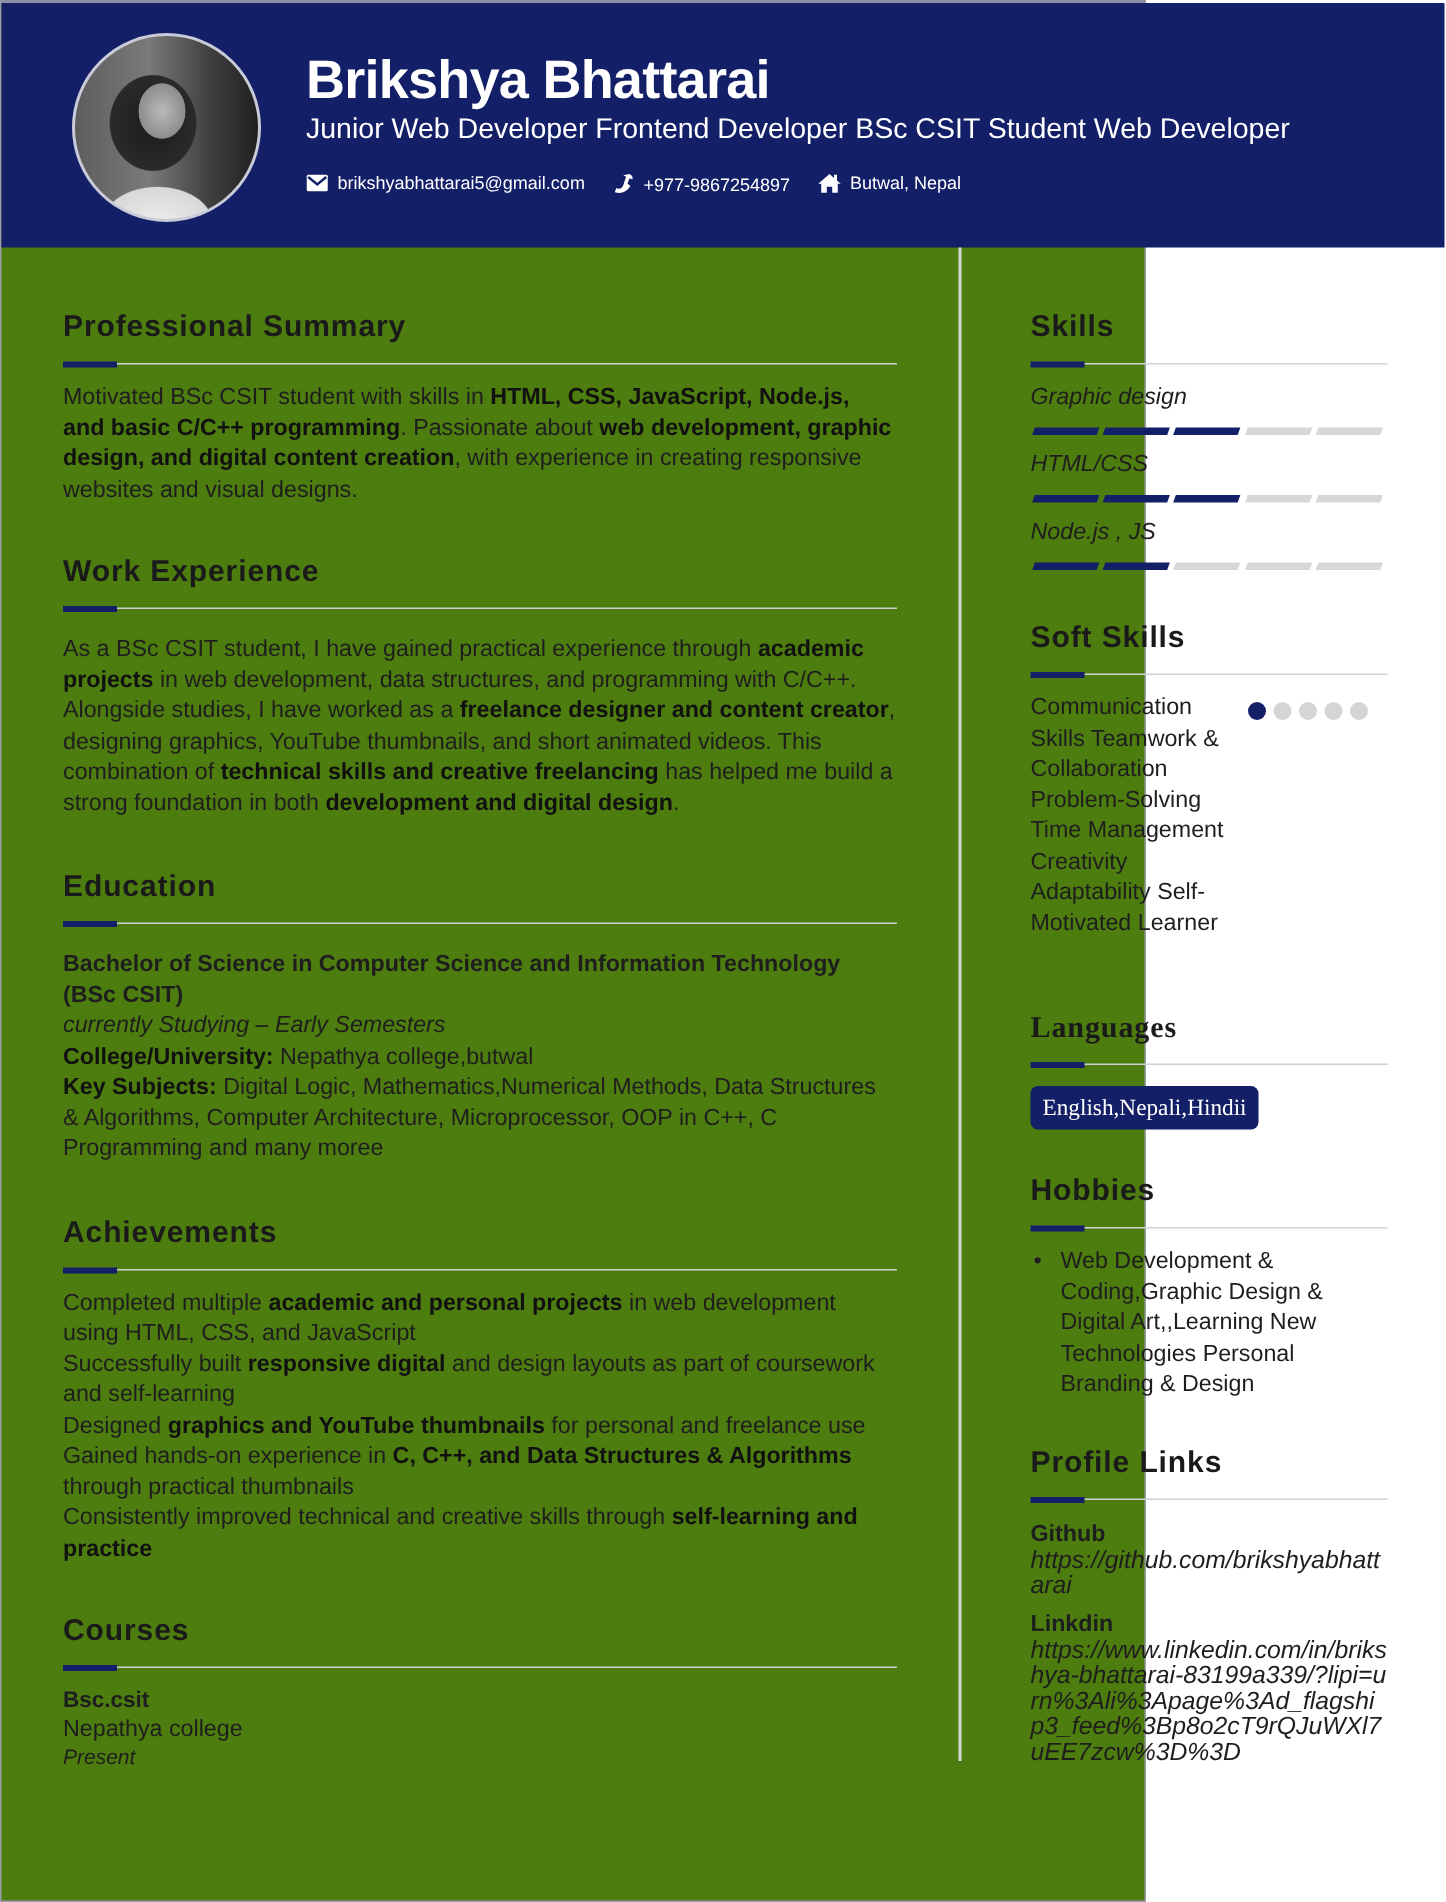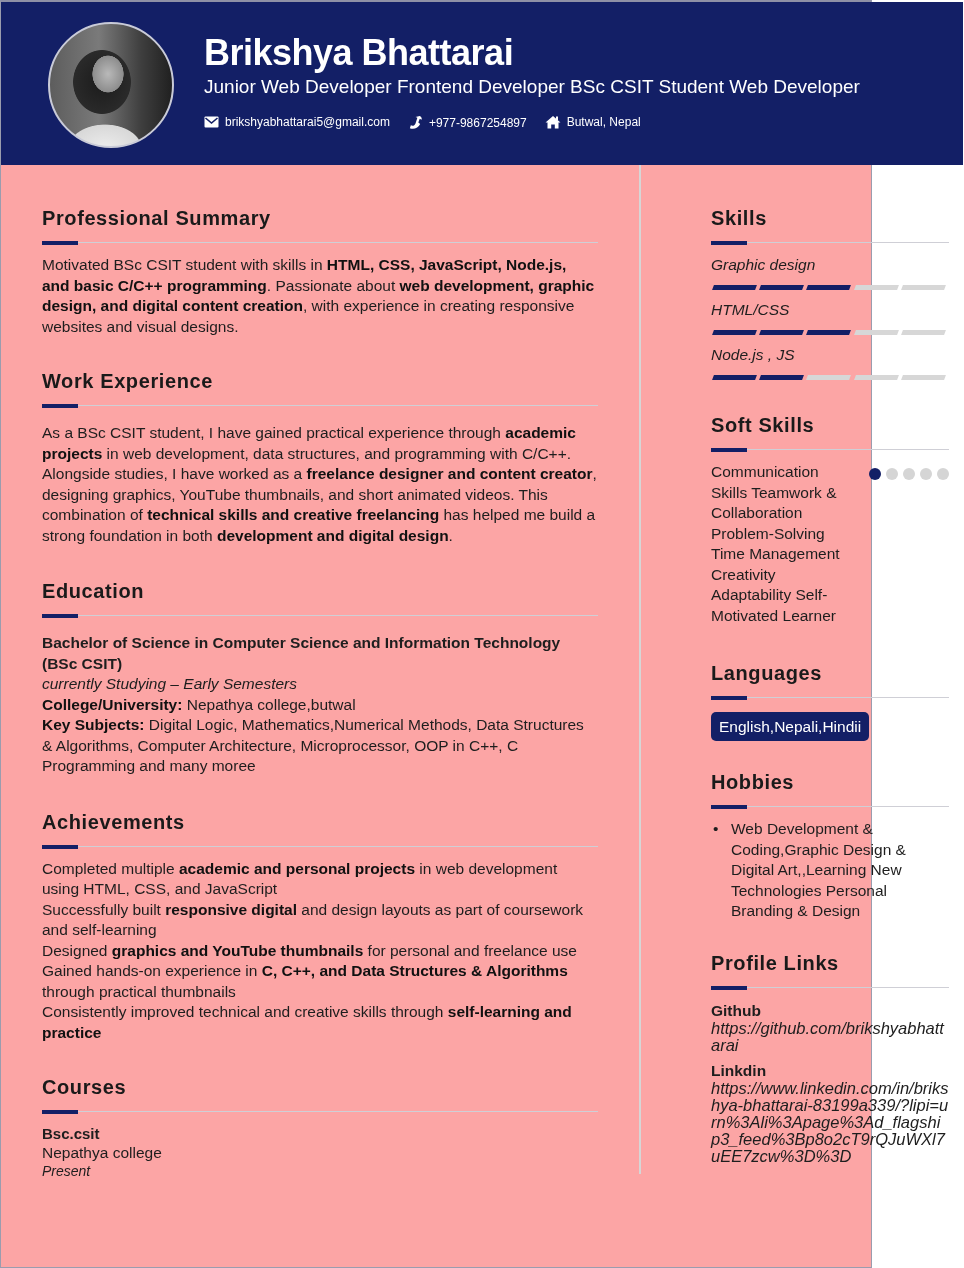--- a/index.html
+++ b/index.html
@@ -1,38 +1,38 @@
 <!DOCTYPE html>
 <html><head>
 <meta charset="utf-8">
 <style>
   * { box-sizing: border-box; margin: 0; padding: 0; }
   html, body { width: 964px; height: 1268px; background: #ffffff; overflow: hidden; }
   body { font-family: "Liberation Sans", sans-serif; color: #1e1e1e; position: relative; }
-  .page { position: absolute; left: 0; top: 0; width: 872px; height: 1268px; border: 1px solid #9a9cae; border-top: 2px solid #8e90a6; background: #fca5a5; }
+  .page { position: absolute; left: 0; top: 0; width: 764px; height: 1268px; border: 1px solid #9a9cae; border-top: 2px solid #8e90a6; background: #4d7c0f; }
 
   
   .header { position: absolute; left: 0; top: 0; width: 962px; height: 163px; background: #131f66; }
   .photo { position: absolute; left: 47px; top: 20px; width: 126px; height: 126px; border-radius: 50%; border: 2px solid #c9cbd8; overflow: hidden;
     background:
       radial-gradient(ellipse 22px 26px at 58px 50px, #b9b9b9 0%, #8d8d8d 70%, transparent 72%),
       radial-gradient(ellipse 38px 42px at 52px 58px, #1b1b1b 0%, #2a2a2a 75%, transparent 77%),
       radial-gradient(ellipse 60px 40px at 55px 125px, #ededed 0%, #d8d8d8 60%, transparent 62%),
       linear-gradient(90deg, #5d5d5d 0%, #7a7a7a 40%, #3e3e3e 75%, #202020 100%);
   }
   .name { position: absolute; left: 203px; top: 30px; font-size: 36px; font-weight: bold; color: #ffffff; letter-spacing: -0.5px; white-space: nowrap; }
   .title { position: absolute; left: 203px; top: 74px; font-size: 19px; color: #ffffff; white-space: nowrap; }
   .contacts { position: absolute; left: 203px; top: 113px; display: flex; align-items: flex-start; color: #fff; font-size: 12px; white-space: nowrap; }
   .contact { display: flex; align-items: center; margin-right: 18px; }
   .contact svg { margin-right: 6px; }
 
   
   .divider { position: absolute; left: 638px; top: 163px; width: 2px; height: 1009px; background: #d6d6d6; }
   .left { position: absolute; left: 41px; top: 205px; width: 556px; }
-  .right { position: absolute; left: 710px; top: 205px; width: 238px; }
+  .right { position: absolute; left: 686px; top: 205px; width: 238px; }
 
   .section-title { font-size: 20px; font-weight: bold; color: #1a1a1a; letter-spacing: 0.6px; height: 26px; }
   .rule { position: relative; height: 4px; margin-top: 8px; }
   .rule::before { content: ""; position: absolute; left: 0; right: 0; top: 1px; height: 1px; background: #cfcfd6; }
   .rule::after { content: ""; position: absolute; left: 0; top: 0; width: 36px; height: 4px; background: #131f66; }
 
   .body-text { font-size: 15.5px; line-height: 20.5px; color: #1e1e1e; margin-top: 10px; }
   .body-text b { font-weight: bold; color: #111; }
 
   .sec-summary { margin-bottom: 0; }
@@ -43,21 +43,21 @@
   .course-name { font-weight: bold; font-size: 15px; }
   .course-date { font-size: 14px; }
 
   
   .skill { margin-top: 10px; }
   .skill-name { font-size: 15.5px; line-height: 20px; height: 20px; font-style: italic; }
   .skill-bars { display: flex; margin-top: 10px; height: 5px; padding-left: 2px; }
   .skill-bar { width: 44px; height: 5px; margin-right: 4px; background: #d7d7d7; transform: skewX(-20deg); }
   .skill-bar.on { background: #131f66; }
 
-  .soft-wrap { display: flex; justify-content: space-between; margin-top: 10px; }
+  .soft-wrap { display: flex; justify-content: flex-start; margin-top: 10px; }
   .soft-text { font-size: 15.5px; line-height: 20.5px; width: 140px; }
   .dots { display: flex; margin-top: 6px; }
   .dot { width: 12px; height: 12px; border-radius: 50%; background: #d5d5d5; margin-left: 5px; }
   .dot.on { background: #131f66; }
 
   .badge { display: inline-block; margin-top: 12px; background: #131f66; color: #fff; font-size: 15.5px; padding: 5px 8px; border-radius: 5px; line-height: 19px; }
 
   .hobbies { margin-top: 10px; padding-left: 20px; font-size: 15.5px; line-height: 20.5px; }
   .hobbies li { list-style: none; position: relative; }
   .hobbies li::before { content: "•"; position: absolute; left: -18px; top: 0; }
@@ -195,21 +195,21 @@
         <div class="dots" id="soft-dots">
             <div class="dot on"></div>
             <div class="dot"></div>
             <div class="dot"></div>
             <div class="dot"></div>
             <div class="dot"></div>
           </div>
       </div>
     </section>
 
-    <section style="margin-top:36px;">
+    <section style="margin-top:48px;font-family:Liberation Serif, serif;">
       <div class="section-title">Languages</div>
       <div class="rule"></div>
       <div class="badge">English,Nepali,Hindii</div>
     </section>
 
     <section style="margin-top:30px;">
       <div class="section-title">Hobbies</div>
       <div class="rule"></div>
       <ul class="hobbies" id="hobbies-list">
           <li>Web Development &amp; Coding,Graphic Design &amp; Digital Art,,Learning New Technologies Personal Branding &amp; Design</li>

